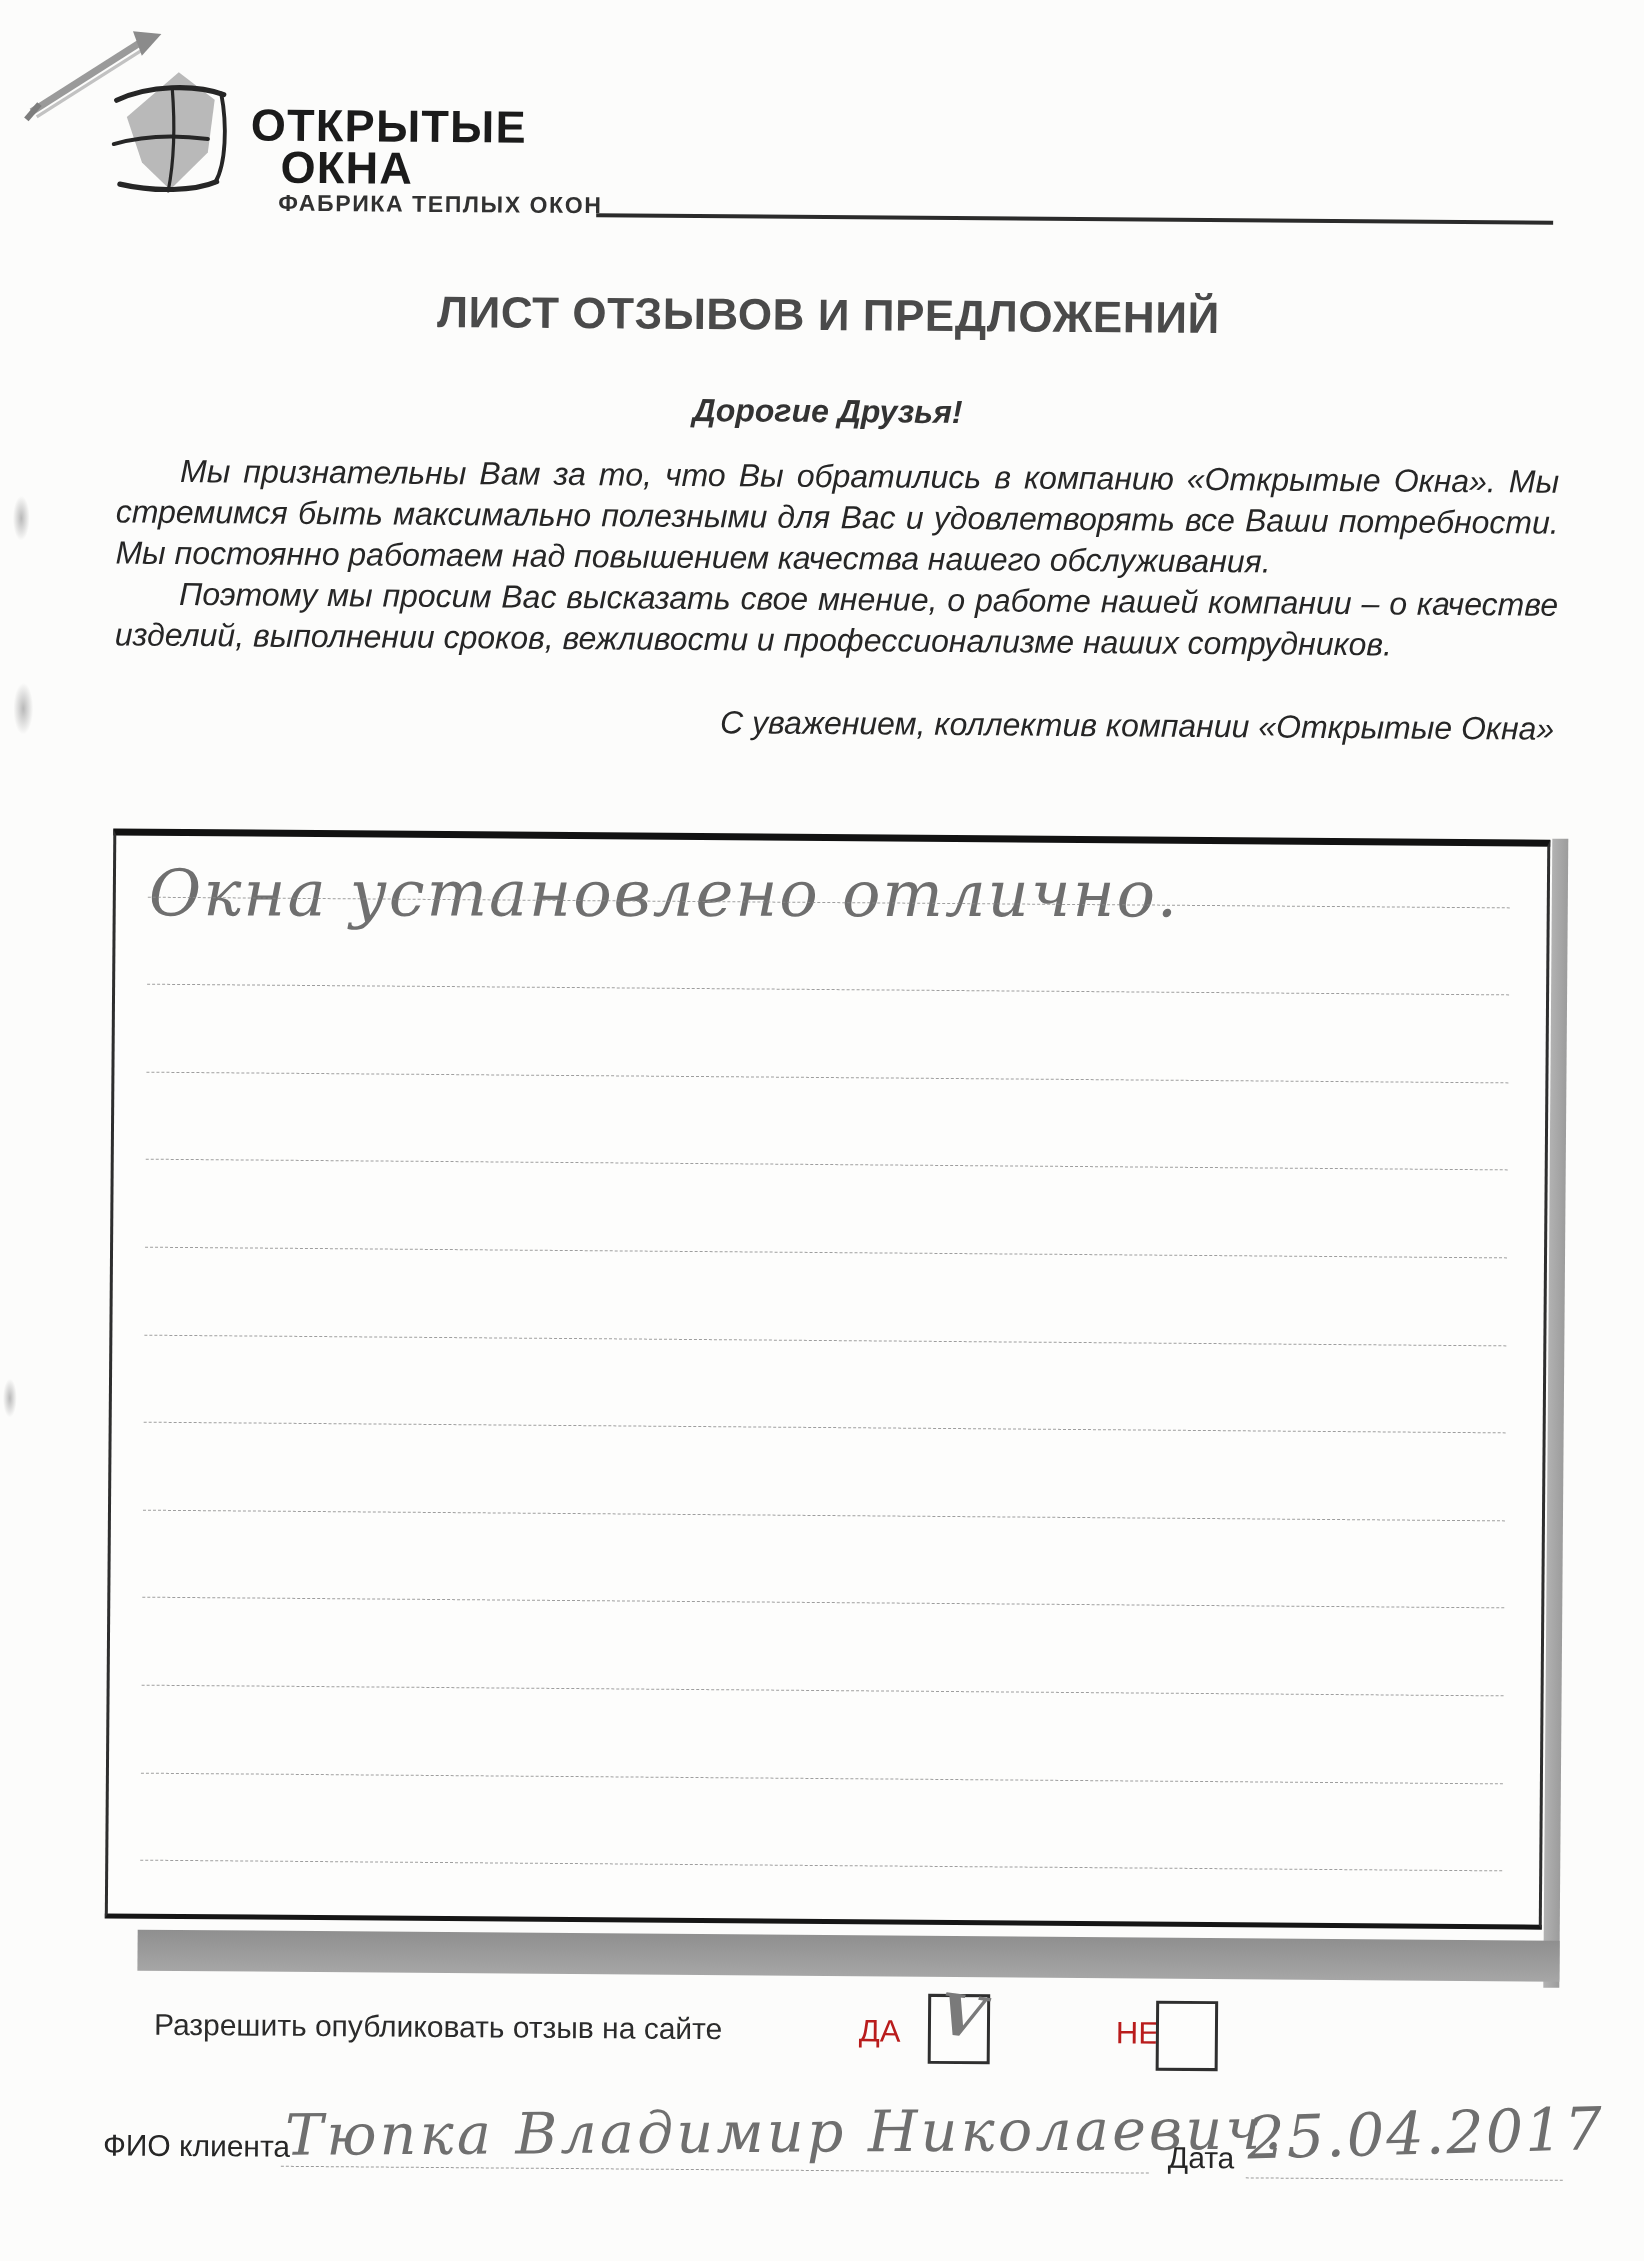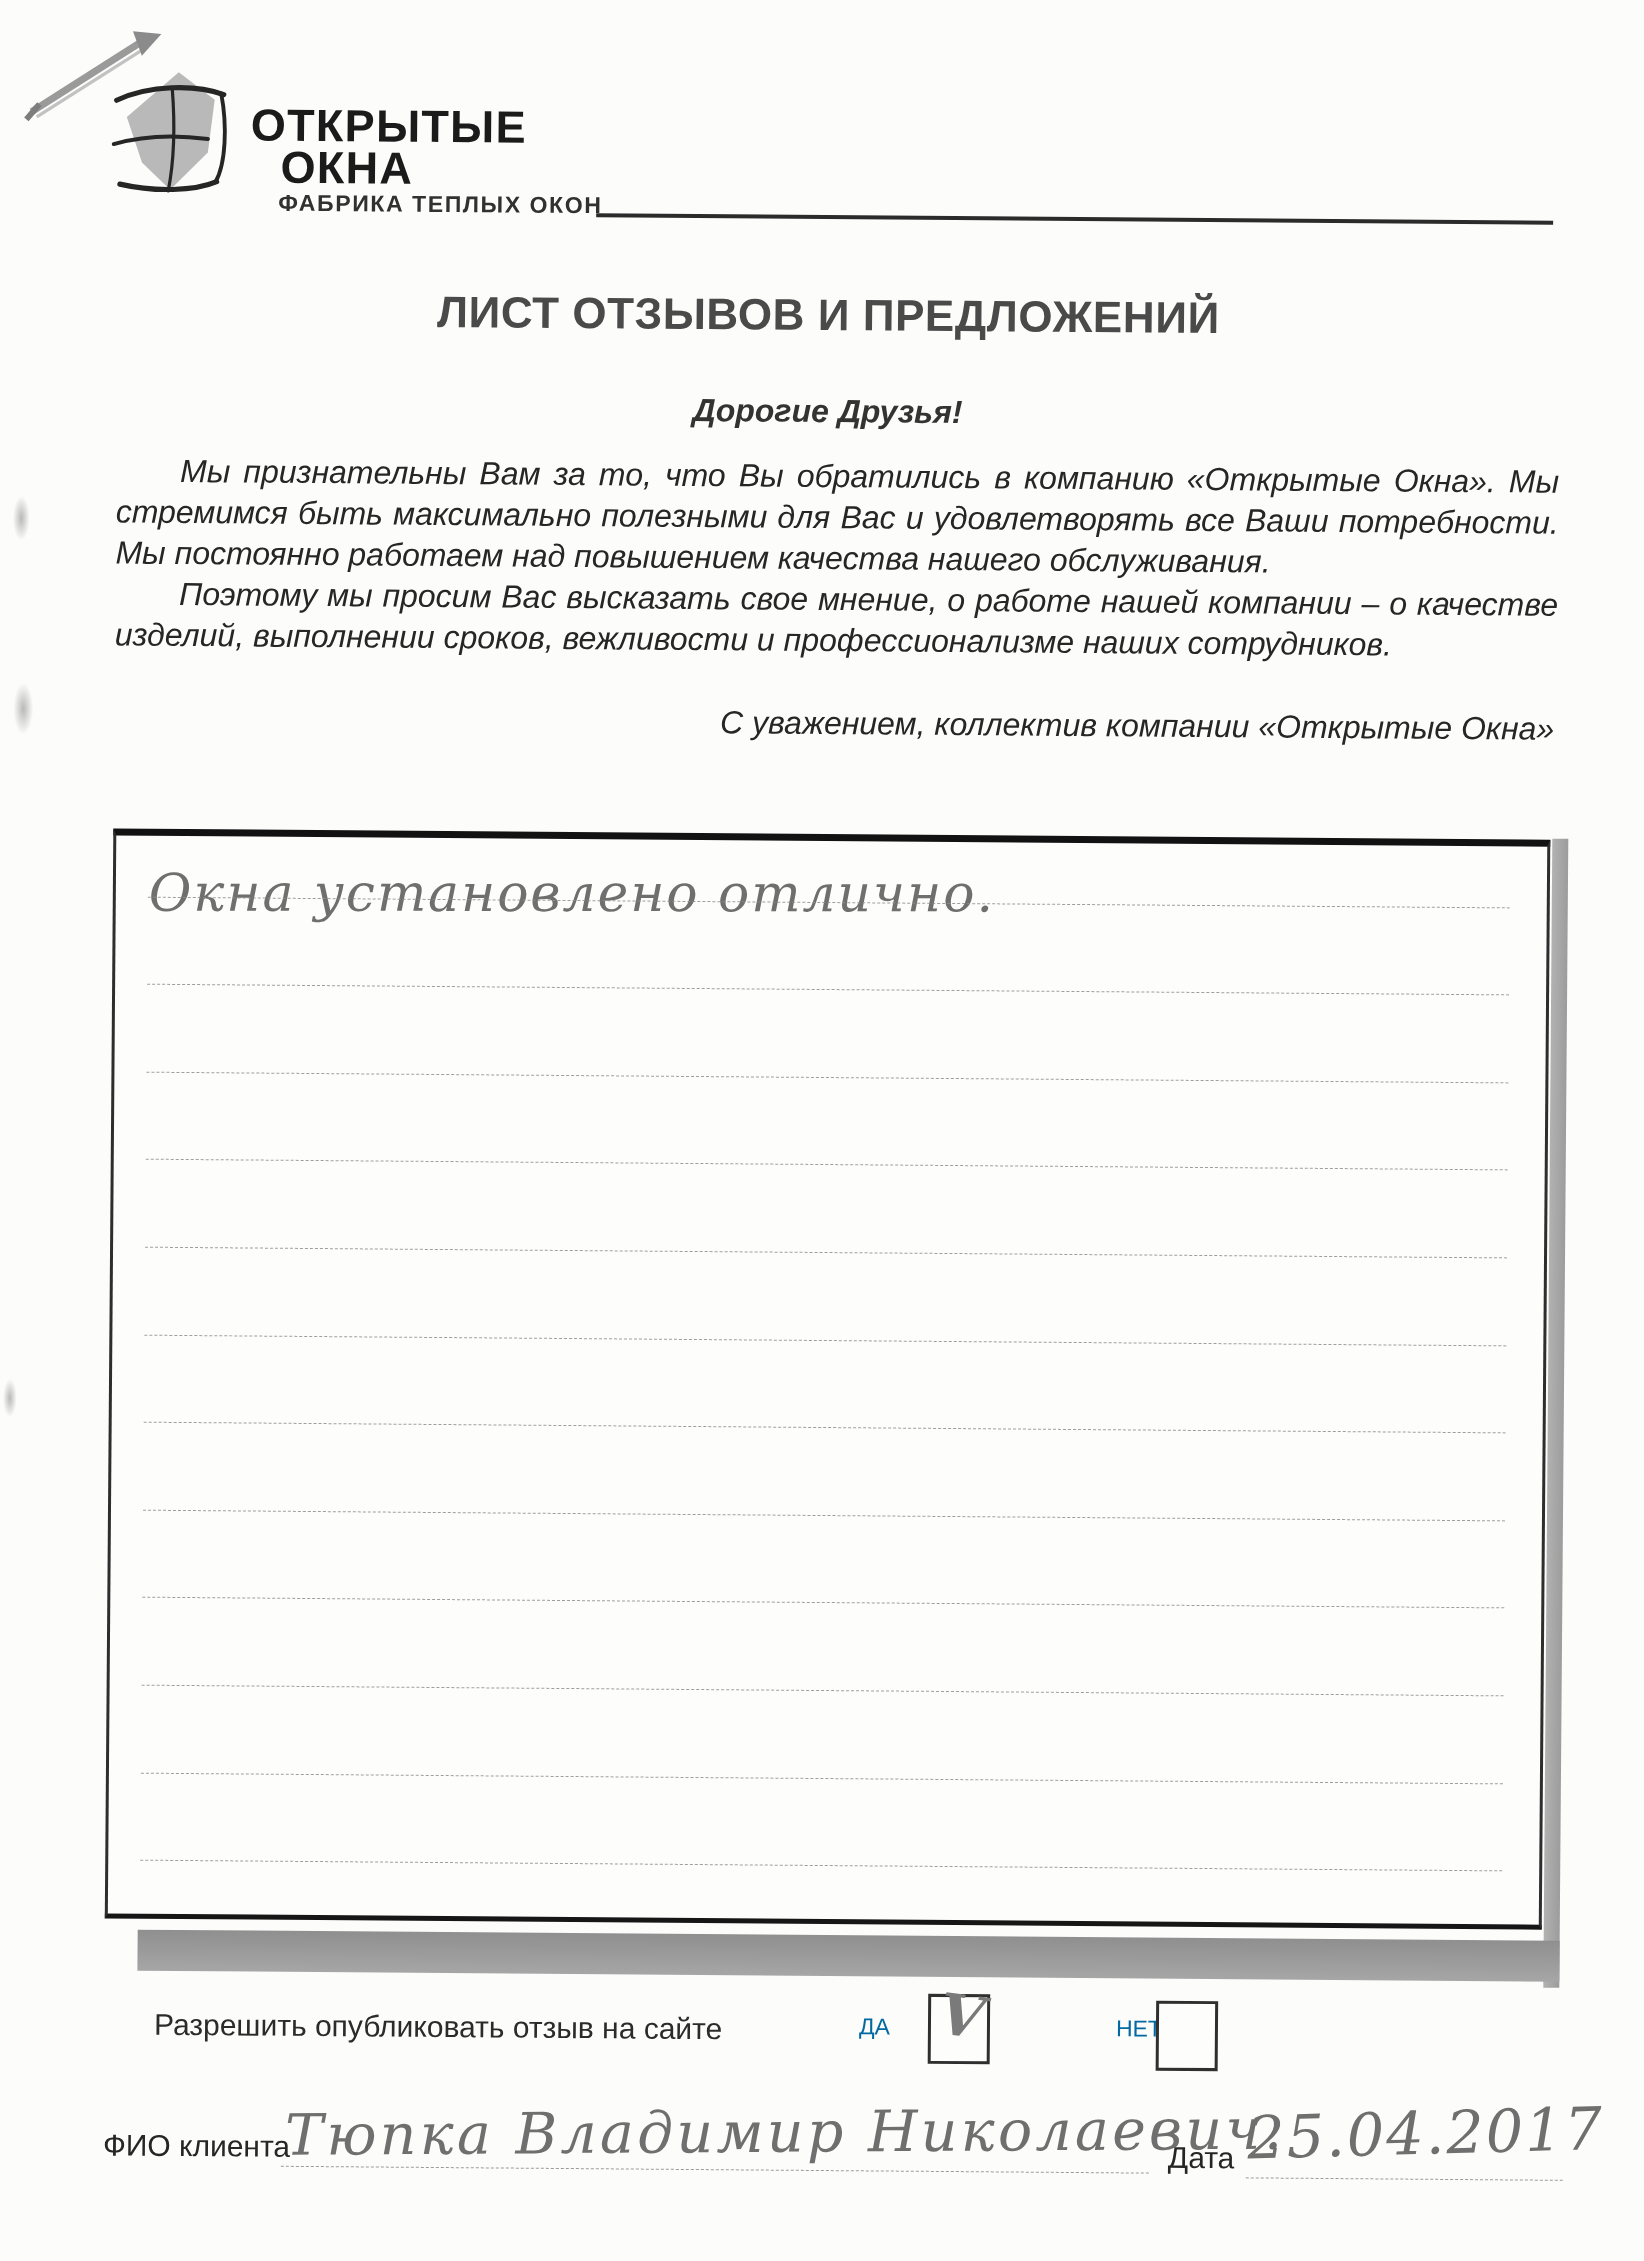--- a/index.html
+++ b/index.html
@@ -51,25 +51,25 @@
     border:3.2px solid #2e2e2e;border-top:7.7px solid #121212;border-bottom:5.8px solid #161616;background:#fdfdfc;}
   .review-box::before{ 
     content:"";position:absolute;top:-7.7px;right:-20.6px;width:15.5px;height:calc(100% + 71px);
     background:linear-gradient(90deg,#b2b2b2,#9c9c9c);}
   .review-box::after{ 
     content:"";position:absolute;left:30px;right:-20.6px;bottom:-57px;height:41px;
     background:linear-gradient(180deg,#8f8f8f,#a6a6a6);}
   .dotline{position:absolute;left:32px;right:37px;height:0;border-top:1.9px dashed #8e8e8e;opacity:.85;}
 
   .hand{font-family:"DejaVu Serif", serif;font-style:italic;color:var(--hand);white-space:nowrap;}
-  .review-hand{position:absolute;left:33px;top:24px;font-size:52px;letter-spacing:1.9px;transform:rotate(-0.4deg);}
+  .review-hand{position:absolute;left:33px;top:17px;font-size:64px;letter-spacing:1.9px;transform:rotate(-0.4deg);}
 
   
   .consent-label{position:absolute;left:161px;top:2013px;font-size:30px;color:#2b2b2b;}
-  .yn{position:absolute;top:2013px;font-size:23px;color:#0369a1;}
+  .yn{position:absolute;top:2013px;font-size:31px;color:#b91c1c;}
   .yn.yes{left:866px;}
   .yn.no{left:1123px;}
   .checkbox{position:absolute;width:62px;height:70px;box-sizing:border-box;border:3.9px solid #2f2f2f;background:#fdfdfc;}
   .checkbox.yes{left:935px;top:1993px;}
   .checkbox.no{left:1163px;top:1998px;}
   .check{position:absolute;left:9px;top:-15.5px;font-size:57px;font-weight:bold;transform:rotate(7deg);color:#7a7a7a;}
 
   
   .sig-label{position:absolute;font-size:30px;color:#262626;}
   .name-label{left:111px;top:2134px;}

